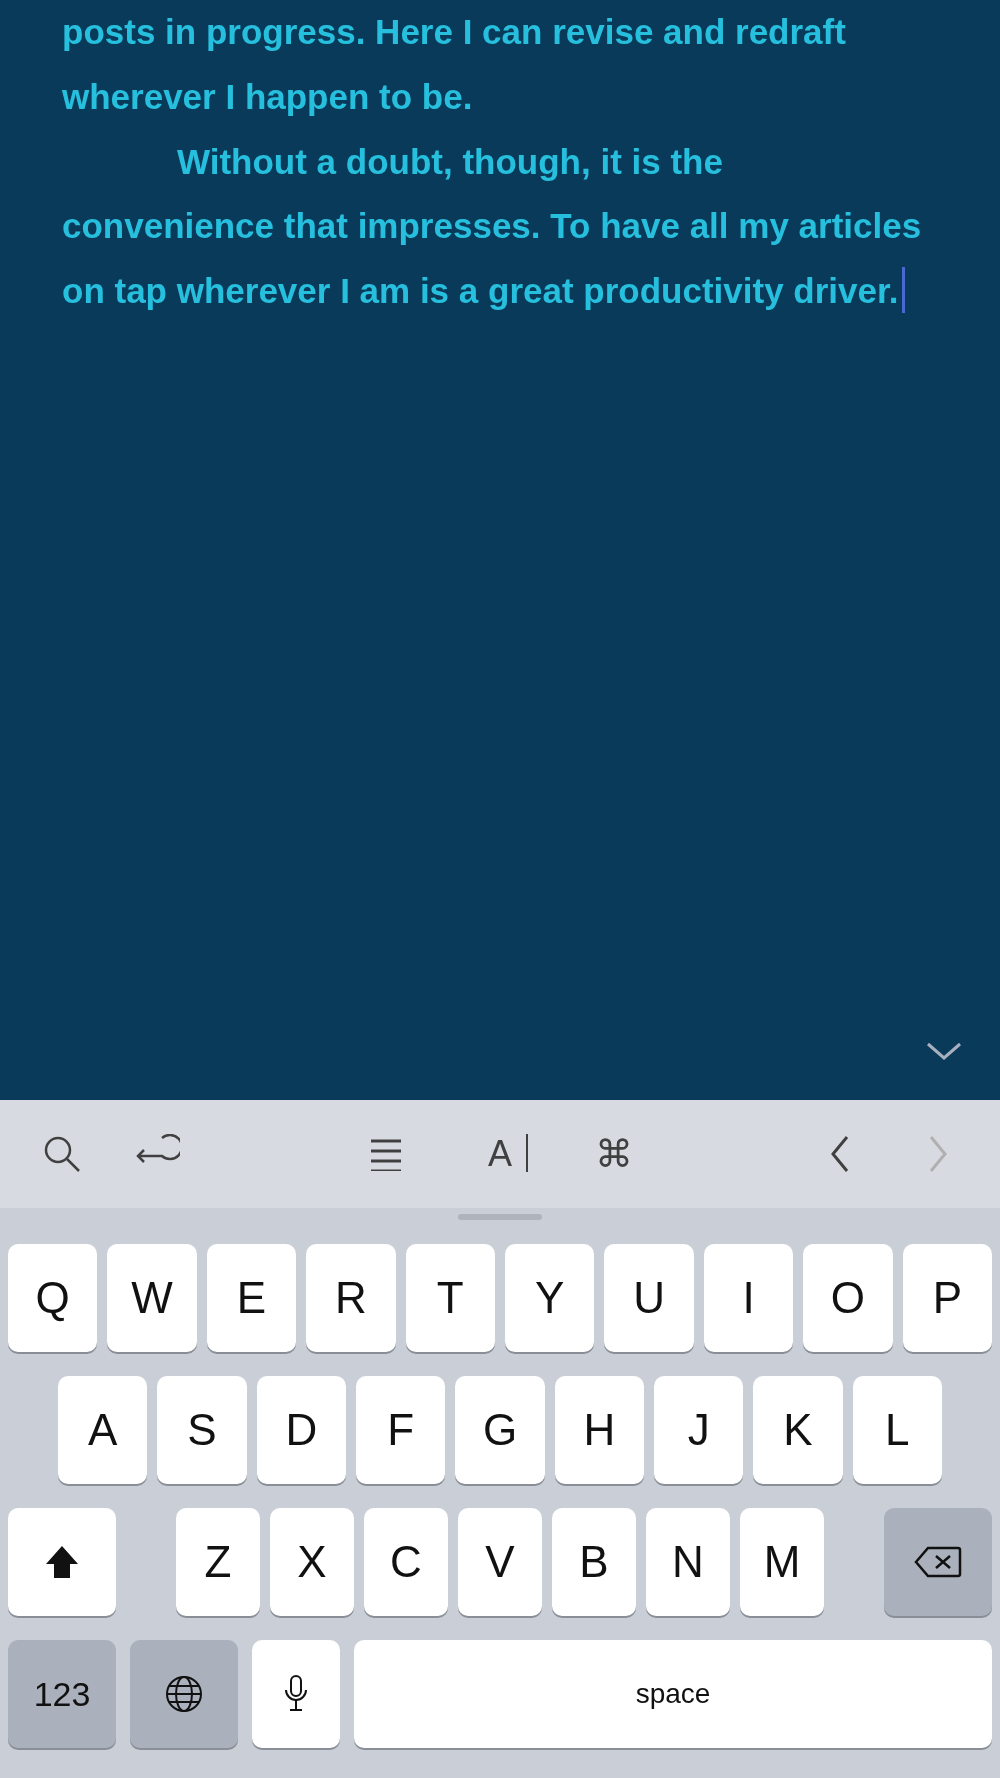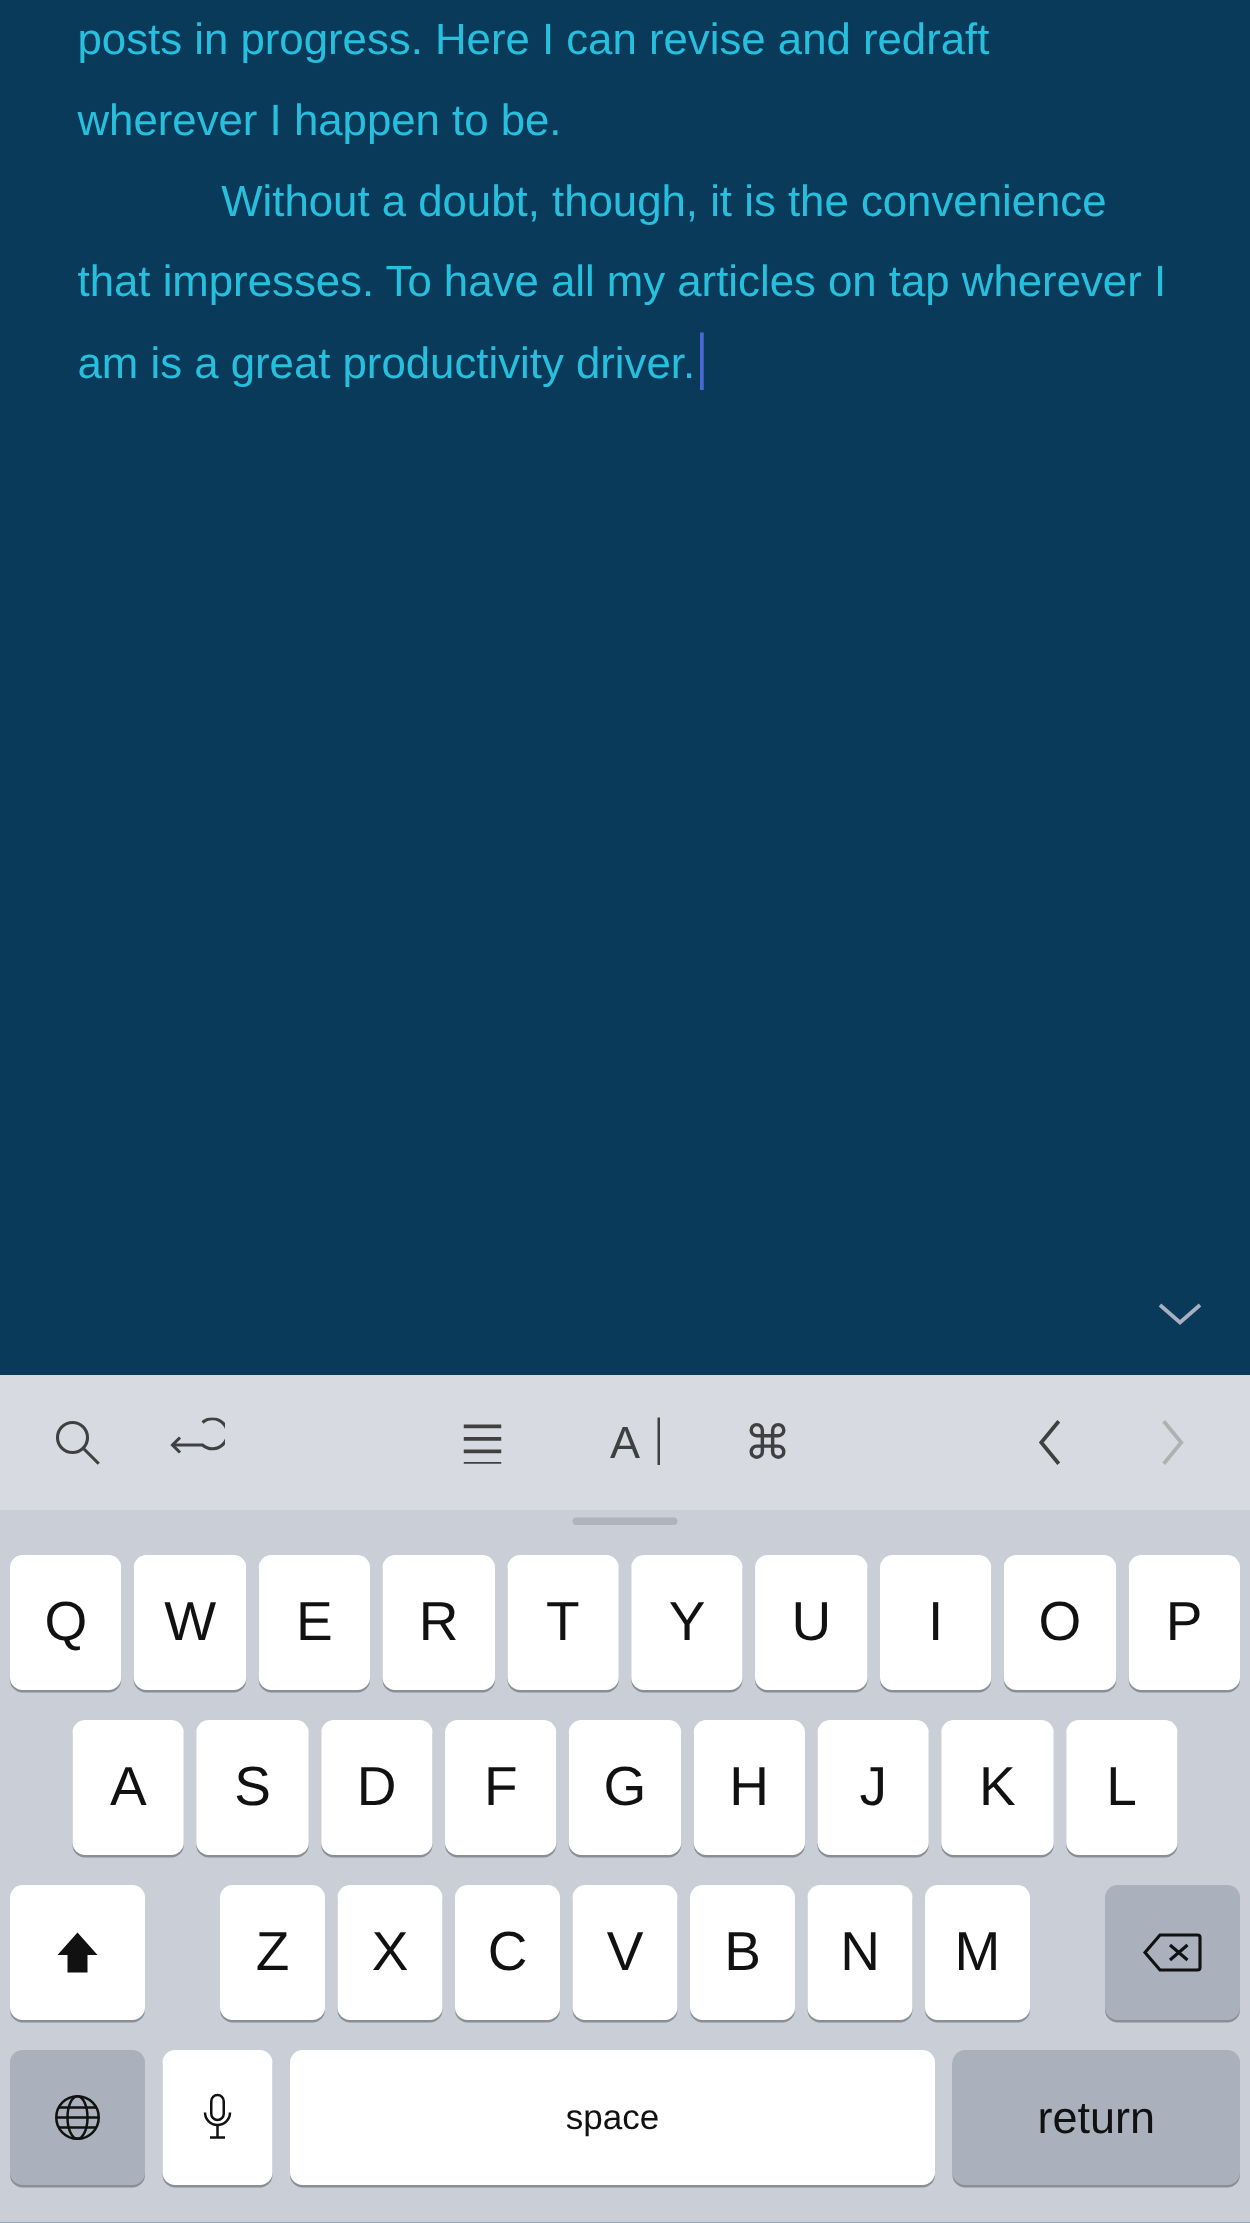--- a/index.html
+++ b/index.html
@@ -8,21 +8,21 @@
   .editor {
     background: #0a3a5a;
     width: 1000px;
     height: 1100px;
     padding: 0 62px 0 62px;
     color: #26c0de;
     font-size: 35px;
     line-height: 1.85;
     position: relative;
   }
-  .editor p { margin: 0; }
+  .editor p { margin: 0; font-weight: bold; }
   .editor p.indent { text-indent: 115px; }
   .editor .top { padding-top: 0; }
   .cursor {
     display: inline-block;
     width: 3px;
     height: 46px;
     background: #4a68d4;
     vertical-align: -10px;
     margin-left: 4px;
   }
@@ -200,33 +200,33 @@
     <div class="key fn bksp">
       <svg width="48" height="36" viewBox="0 0 48 36" stroke-width="2.5">
           <path d="M14 4 H44 A2 2 0 0 1 46 6 V30 A2 2 0 0 1 44 32 H14 L2 18 Z"></path>
           <line x1="22" y1="12" x2="36" y2="24"></line>
           <line x1="36" y1="12" x2="22" y2="24"></line>
         </svg>
     </div>
   </div>
 
   <div class="krow r4">
+    <div class="key fn k123">123</div>
     <div class="key fn globe">
       <svg width="40" height="40" viewBox="0 0 40 40" fill="none" stroke="#111" stroke-width="2">
           <circle cx="20" cy="20" r="17"></circle>
           <ellipse cx="20" cy="20" rx="8" ry="17"></ellipse>
           <line x1="3" y1="20" x2="37" y2="20"></line>
           <line x1="5" y1="12" x2="35" y2="12"></line>
           <line x1="5" y1="28" x2="35" y2="28"></line>
         </svg>
     </div>
     <div class="key mic">
       <svg width="28" height="40" viewBox="0 0 28 40" fill="none" stroke="#111" stroke-width="2">
           <rect x="9" y="2" width="10" height="20" rx="5"></rect>
           <path d="M4 16 A10 10 0 0 0 24 16"></path>
           <line x1="14" y1="26" x2="14" y2="36"></line>
           <line x1="8" y1="36" x2="20" y2="36"></line>
         </svg>
     </div>
     <div class="key space fn white">space</div>
-    <div class="key fn return">return</div>
   </div>
 </div>
 
 </body></html>

